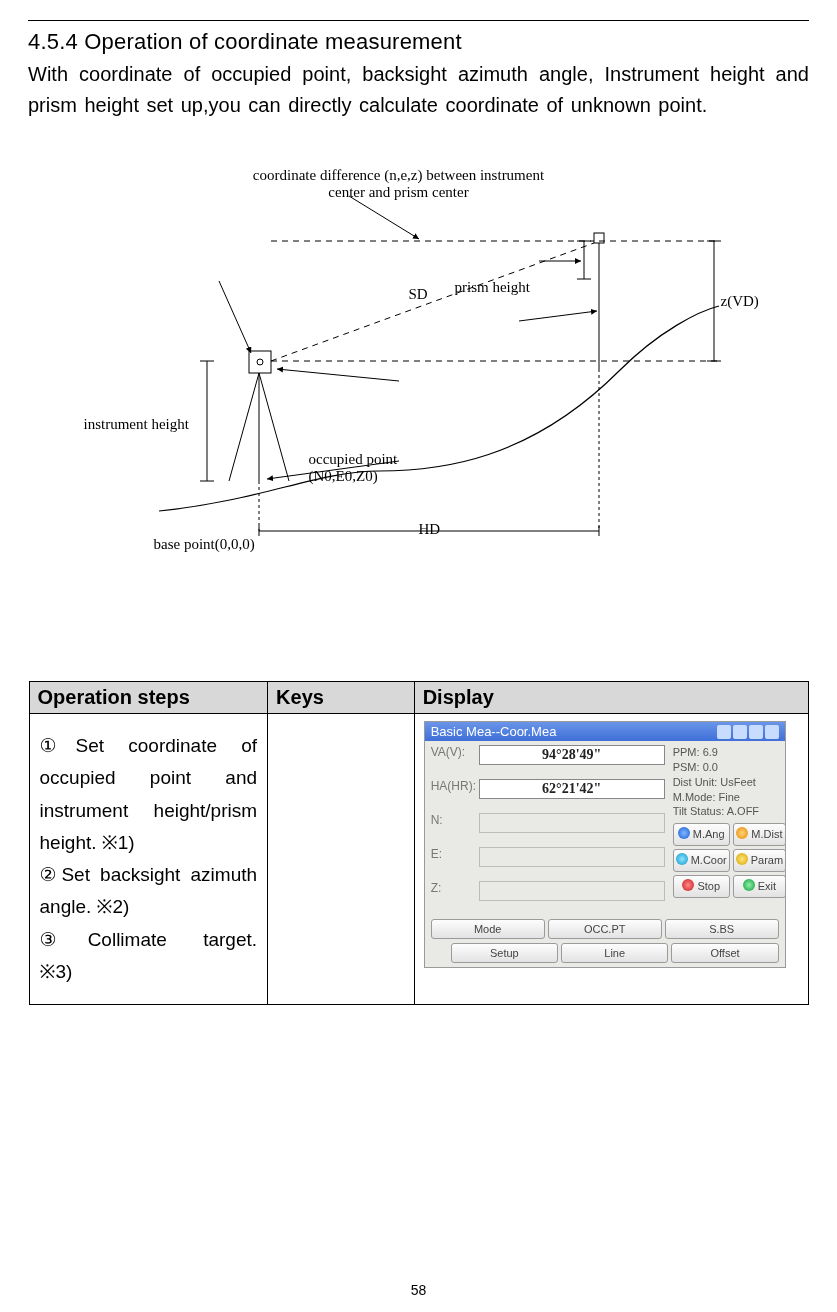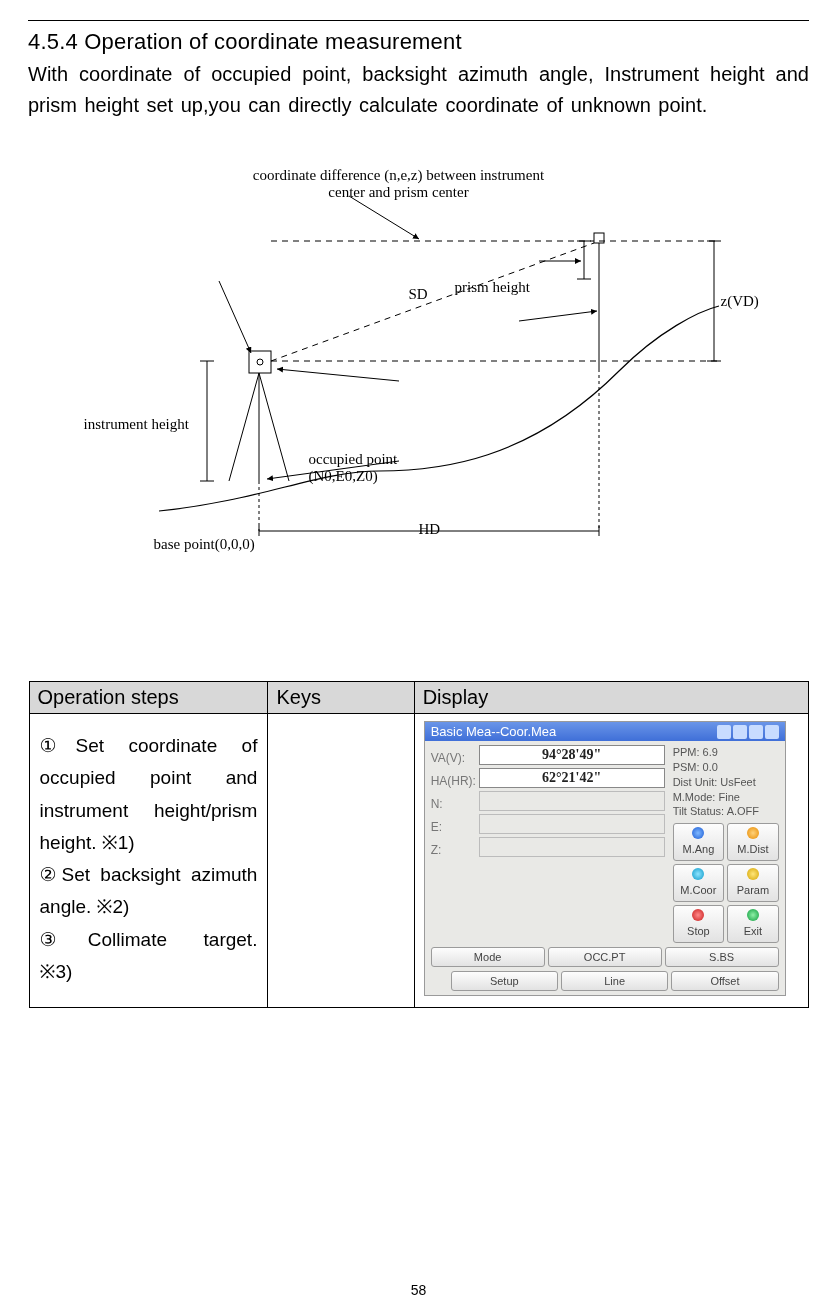--- a/index.html
+++ b/index.html
@@ -57,21 +57,21 @@
     border-collapse: collapse;
     width: 780px;
     margin: 0 auto;
   }
   table.op th, table.op td {
     border: 1px solid #000;
     vertical-align: top;
   }
   table.op th {
     background: #d8d8d8;
-    font-weight: 400;
+    font-weight: 700;
     text-align: left;
     font-size: 20px;
     padding: 4px 8px;
   }
   .col-steps { width: 250px; }
   .col-keys  { width: 150px; }
   .col-disp  { width: 380px; }
 
   .steps-cell {
     font-size: 19px;
@@ -105,21 +105,21 @@
   }
   .tico { display:flex; gap:2px; }
   .tico span { width:14px; height:14px; background:#c8dcff; border-radius:2px; display:inline-block; }
   .form-area {
     display: flex;
     padding: 4px 6px 2px 6px;
     gap: 8px;
   }
   .left-form { flex: 1; }
   .right-form { width: 110px; font-size:11px; line-height:1.35; }
-  .frow { display:flex; align-items:flex-end; margin-bottom:3px; }
+  .frow { display:flex; align-items:flex-start; margin-bottom:14px; }
   .frow label { width: 48px; color:#777; }
   .frow input {
     flex:1;
     border:1px solid #888;
     background:#fff;
     font-family: serif;
     font-weight:bold;
     font-size:14px;
     text-align:center;
     padding:1px 2px;
@@ -134,24 +134,22 @@
   }
   .dbtn {
     background: linear-gradient(#fdfdfd,#e2e2e2);
     border:1px solid #9b9b9b;
     border-radius:3px;
     font-size:11px;
     padding:3px 2px;
     text-align:center;
     color:#444;
     display:flex;
-    align-items:center;
     justify-content:center;
     gap:3px;
-    flex-direction:column;
   }
   .dot { width:12px;height:12px;border-radius:6px;display:inline-block; }
   .d-blue{background:radial-gradient(#7fb8ff,#1a5ad4);}
   .d-org {background:radial-gradient(#ffd27a,#e78a00);}
   .d-teal{background:radial-gradient(#8fe4ff,#0998c8);}
   .d-yel {background:radial-gradient(#ffe67a,#d4a300);}
   .d-red {background:radial-gradient(#ff8a8a,#c81a1a);}
   .d-grn {background:radial-gradient(#8ff0a8,#0a9a3a);}
   .bottom-bar {
     display:grid;

